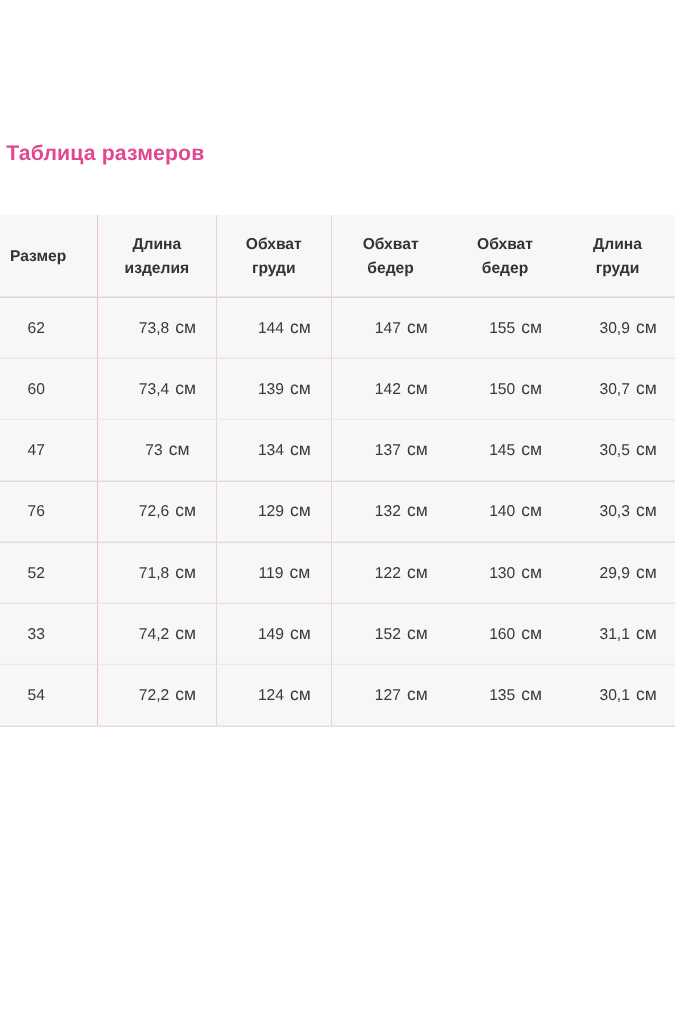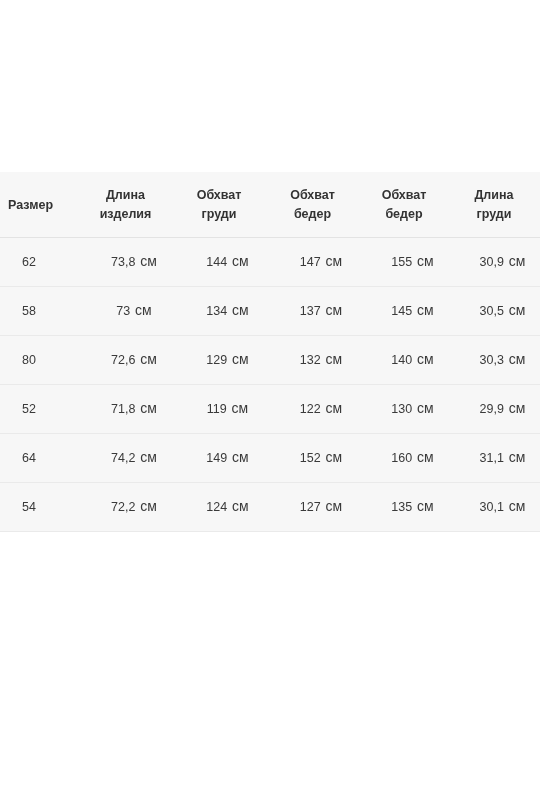--- a/index.html
+++ b/index.html
@@ -98,20 +98,21 @@
     margin-left: 1px;
   }
 
   .hdr-line { display: block; }
 </style>
 </head>
 <body>
 
 <div class="page">
 
+  <div class="table-title">Таблица размеров</div>
 
   <div class="size-table-wrap">
     <table class="size-table">
       <colgroup>
         <col class="c-size">
           <col class="c-len">
           <col class="c-chest">
         <col class="c-waist">
           <col class="c-hips">
           <col class="c-sleeve">
@@ -146,45 +147,53 @@
       <tbody id="table-body">
           <tr>
             <td class="first-col">62</td>
             <td>73,8<span class="unit"> см</span></td>
             <td>144<span class="unit"> см</span></td>
             <td>147<span class="unit"> см</span></td>
             <td>155<span class="unit"> см</span></td>
             <td>30,9<span class="unit"> см</span></td>
           </tr>
           <tr>
-            <td class="first-col">58</td>
+            <td class="first-col">60</td>
+            <td>73,4<span class="unit"> см</span></td>
+            <td>139<span class="unit"> см</span></td>
+            <td>142<span class="unit"> см</span></td>
+            <td>150<span class="unit"> см</span></td>
+            <td>30,7<span class="unit"> см</span></td>
+          </tr>
+          <tr>
+            <td class="first-col">47</td>
             <td>73<span class="unit"> см</span></td>
             <td>134<span class="unit"> см</span></td>
             <td>137<span class="unit"> см</span></td>
             <td>145<span class="unit"> см</span></td>
             <td>30,5<span class="unit"> см</span></td>
           </tr>
           <tr>
-            <td class="first-col">80</td>
+            <td class="first-col">76</td>
             <td>72,6<span class="unit"> см</span></td>
             <td>129<span class="unit"> см</span></td>
             <td>132<span class="unit"> см</span></td>
             <td>140<span class="unit"> см</span></td>
             <td>30,3<span class="unit"> см</span></td>
           </tr>
           <tr>
             <td class="first-col">52</td>
             <td>71,8<span class="unit"> см</span></td>
             <td>119<span class="unit"> см</span></td>
             <td>122<span class="unit"> см</span></td>
             <td>130<span class="unit"> см</span></td>
             <td>29,9<span class="unit"> см</span></td>
           </tr>
           <tr>
-            <td class="first-col">64</td>
+            <td class="first-col">33</td>
             <td>74,2<span class="unit"> см</span></td>
             <td>149<span class="unit"> см</span></td>
             <td>152<span class="unit"> см</span></td>
             <td>160<span class="unit"> см</span></td>
             <td>31,1<span class="unit"> см</span></td>
           </tr>
           <tr>
             <td class="first-col">54</td>
             <td>72,2<span class="unit"> см</span></td>
             <td>124<span class="unit"> см</span></td>

